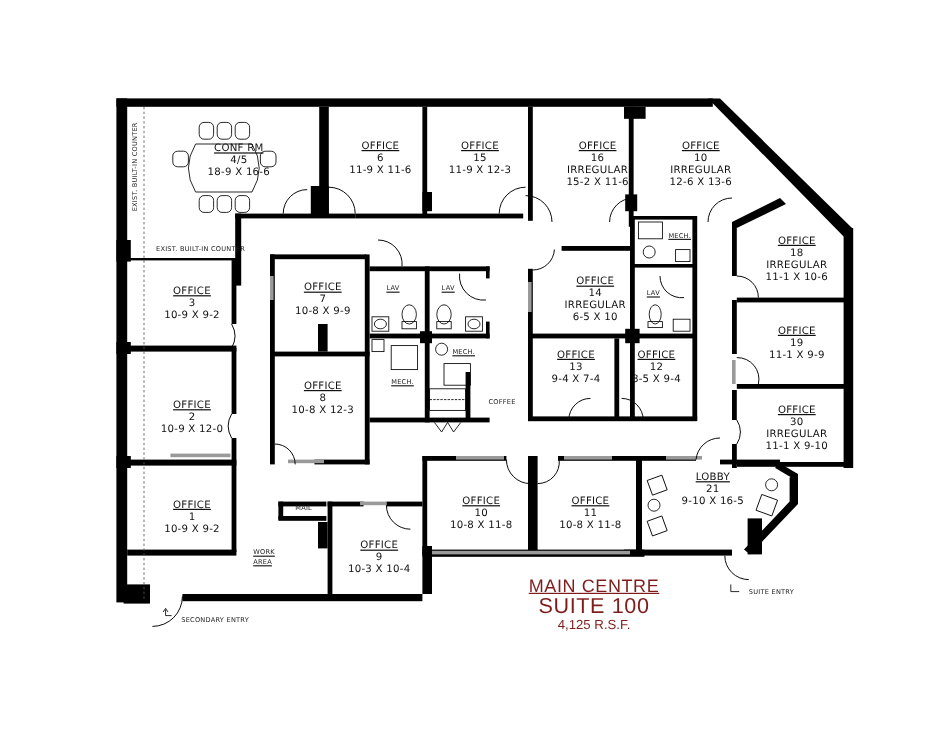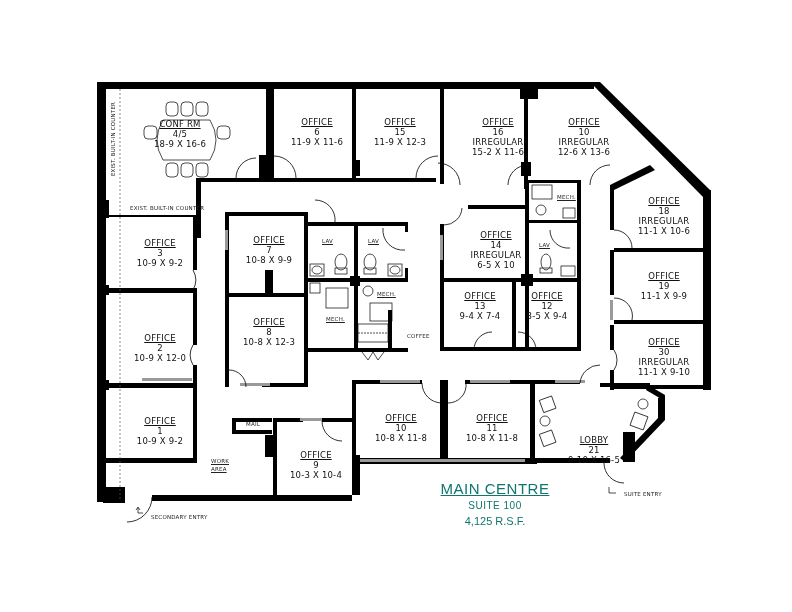--- a/index.html
+++ b/index.html
@@ -4,23 +4,23 @@
 <style>
   html, body { margin: 0; padding: 0; background: #ffffff; }
   body { width: 792px; height: 612px; position: relative; overflow: hidden; font-family: "DejaVu Sans", sans-serif; }
   #plan { position: absolute; left: 0; top: 0; width: 792px; height: 612px; }
   .lbl { position: absolute; text-align: center; color: #111; font-family: "DejaVu Sans", sans-serif; font-size: 8.5px; line-height: 10px; letter-spacing: 0.2px; }
   .lbl .t { text-decoration: underline; display: block; }
   .lbl span { display: block; }
   .small { position: absolute; font-size: 5.5px; color: #222; font-family: "DejaVu Sans", sans-serif; letter-spacing: 0.2px; }
   .small.u { text-decoration: underline; }
   .vert { transform: rotate(-90deg); transform-origin: center; white-space: nowrap; }
-  .title-block { position: absolute; left: 430px; top: 480px; width: 130px; text-align: center; font-family: "Liberation Sans", sans-serif; color: #0f766e; }
+  .title-block { position: absolute; left: 430px; top: 480px; width: 130px; text-align: center; font-family: "Liberation Sans", sans-serif; color: #7f1d1d; }
   .title-block .l1, .title-block .l2 { font-size: 15px; line-height: 17px; text-decoration: underline; display: block; letter-spacing: 0.5px; }
-  .title-block .l3 { font-size: 10px; line-height: 17px; display: block; letter-spacing: 0.5px; }
+  .title-block .l3 { font-size: 18px; line-height: 17px; display: block; letter-spacing: 0.5px; }
   .title-block .l4 { font-size: 11px; line-height: 14px; display: block; }
 </style>
 </head>
 <body>
 
 <svg id="plan" viewBox="0 0 792 612" xmlns="http://www.w3.org/2000/svg">
   <g fill="#000">
 
     <rect x="97" y="82" width="497" height="7"></rect>
     <polygon points="590,82 600,82 710,190 703,197"></polygon>
@@ -209,21 +209,21 @@
     <circle cx="643" cy="404" r="5"></circle>
     <rect x="632" y="414" width="14" height="14" transform="rotate(20 639 421)"></rect>
   </g>
 
   <g fill="none" stroke="#000" stroke-width="0.7">
     <path d="M138,513 L138,508 M136,510 L138,507 L140,510 M138,513 L143,513"></path>
     <path d="M609,487 L609,493 L616,493"></path>
   </g>
 </svg>
 
-<div class="lbl" style="left:152px;top:119px;width:56px;">
+<div class="lbl" style="left:171px;top:119px;width:56px;">
   <span class="t">CONF RM</span>
   <span>4/5</span>
   <span>18-9 X 16-6</span>
 </div>
 
 <div class="lbl" style="left:282px;top:117px;width:70px;">
   <span class="t">OFFICE</span>
   <span>6</span>
   <span>11-9 X 11-6</span>
 </div>
@@ -328,21 +328,21 @@
   <span>10</span>
   <span>10-8 X 11-8</span>
 </div>
 
 <div class="lbl" style="left:455px;top:413px;width:74px;">
   <span class="t">OFFICE</span>
   <span>11</span>
   <span>10-8 X 11-8</span>
 </div>
 
-<div class="lbl" style="left:560px;top:435px;width:68px;">
+<div class="lbl" style="left:560px;top:393px;width:68px;">
   <span class="t">LOBBY</span>
   <span>21</span>
   <span>9-10 X 16-5</span>
 </div>
 
 <div class="small u" style="left:322px;top:238px;">LAV</div>
 <div class="small u" style="left:368px;top:238px;">LAV</div>
 <div class="small u" style="left:539px;top:242px;">LAV</div>
 <div class="small u" style="left:377px;top:291px;">MECH.</div>
 <div class="small u" style="left:326px;top:316px;">MECH.</div>

